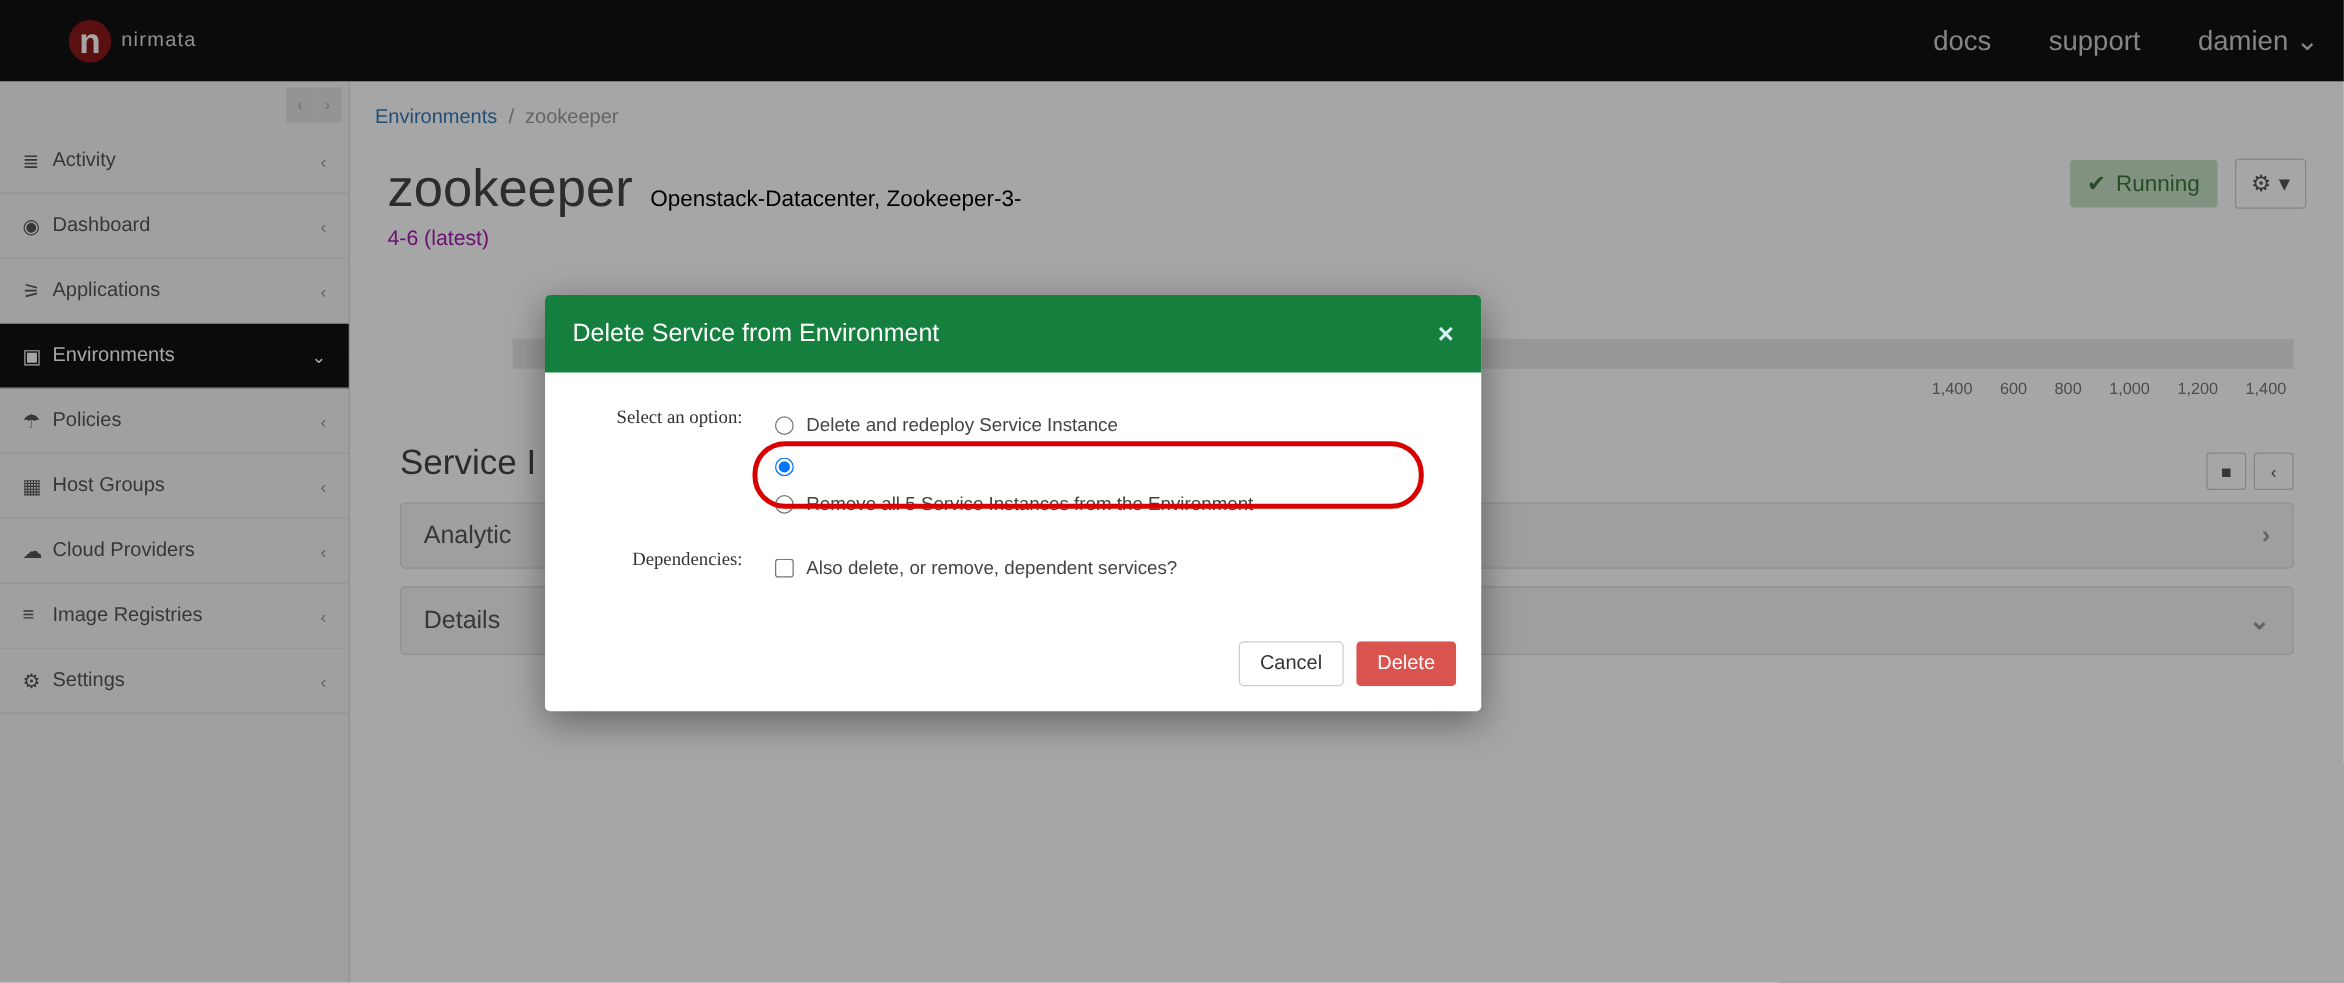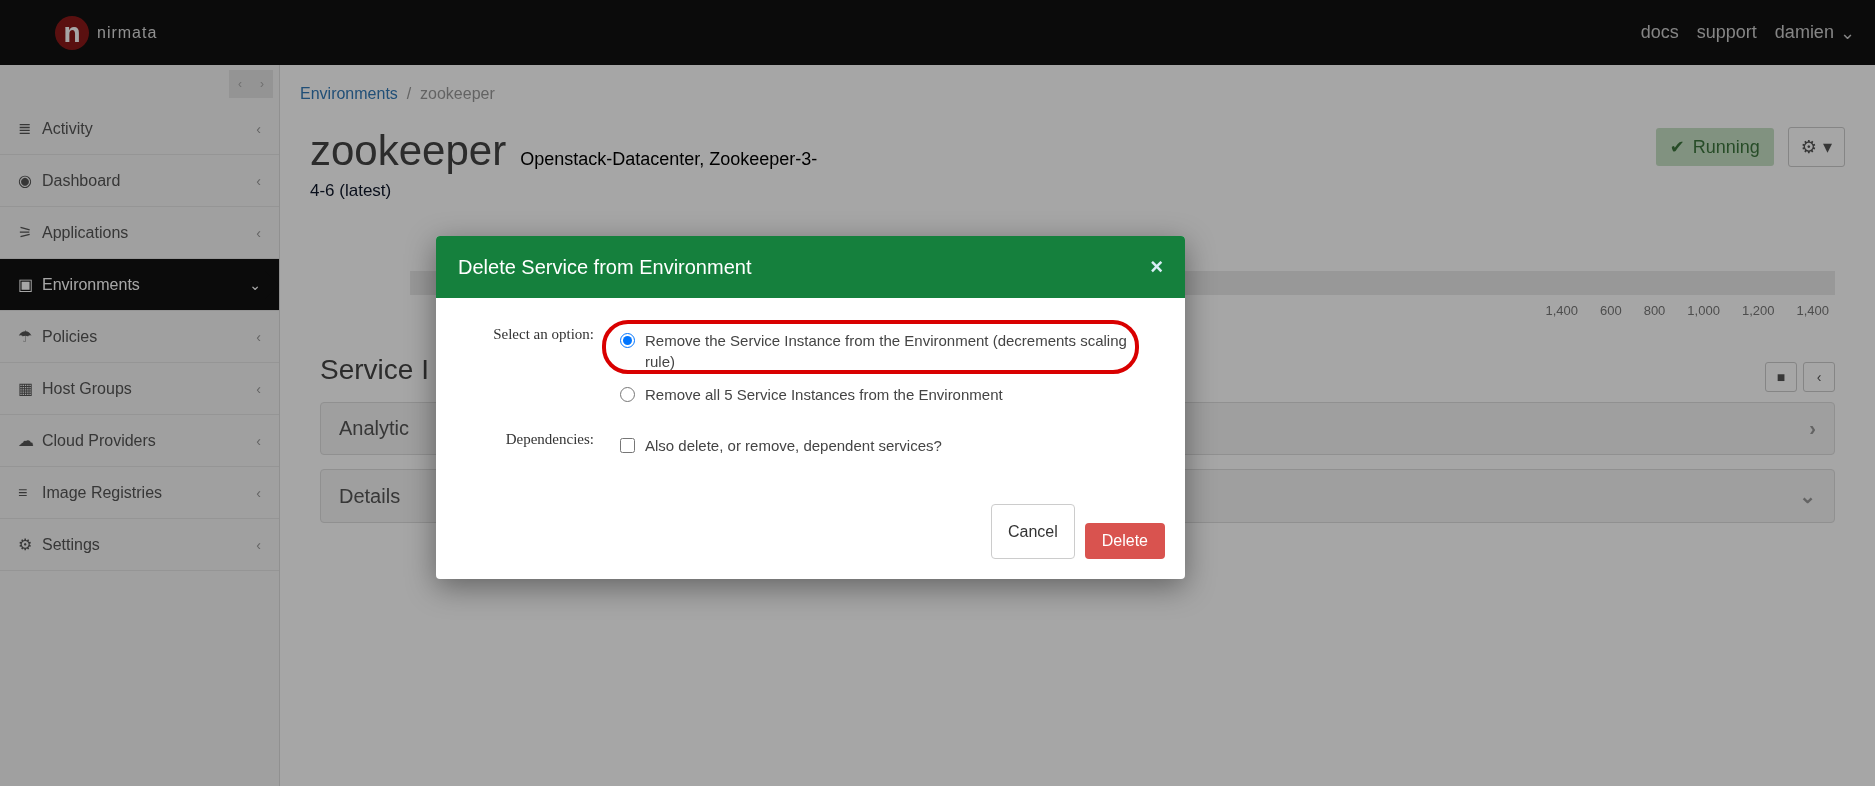--- a/index.html
+++ b/index.html
@@ -4,21 +4,21 @@
 <style>
   * { box-sizing: border-box; margin: 0; padding: 0; }
   body { font-family: "Helvetica Neue", Helvetica, Arial, sans-serif; font-size: 14px; color: #333; background: #f6f6f6; width: 1875px; height: 786px; position: relative; overflow: hidden; }
 
   
   .topbar { position: absolute; top:0; left:0; right:0; height:65px; background:#111; color:#ccc; display:flex; align-items:center; padding:0 20px; z-index:10; }
   .logo-wrap { display:flex; align-items:center; gap:8px; margin-left:35px; }
   .logo-mark { width:34px; height:34px; border-radius:50%; background:#8b1a1a; position:relative; display:flex; align-items:center; justify-content:center; }
   .logo-mark span { color:#fff; font-size:28px; font-weight:bold; }
   .logo-text { color:#ddd; font-size:16px; font-weight:300; letter-spacing:1px; }
-  .topbar-right { margin-left:auto; display:flex; gap:18px; align-items:center; font-size:18px; color:#ccc; }
+  .topbar-right { margin-left:auto; display:flex; gap:46px; align-items:flex-end; font-size:22px; color:#ccc; }
   .topbar-right a { color:#ccc; text-decoration:none; cursor:pointer; }
   .user-link { display:flex; align-items:center; gap:6px; }
 
   
   .sidebar { position:absolute; top:65px; left:0; width:280px; bottom:0; background:#f6f6f6; border-right:1px solid #ddd; }
   .side-nav-btns { height:38px; display:flex; justify-content:flex-end; align-items:center; padding-right:6px; gap:0; }
   .side-nav-btn { width:22px; height:28px; background:#e4e4e4; display:flex; align-items:center; justify-content:center; color:#aaa; font-size:12px; cursor:pointer; }
   .side-item { height:52px; display:flex; align-items:center; padding:0 18px; border-bottom:1px solid #e5e5e5; color:#555; cursor:pointer; position:relative; }
   .side-item .icon { width:24px; font-size:16px; color:#555; }
   .side-item .label { flex:1; font-size:16px; }
@@ -29,21 +29,21 @@
 
   
   .main { position:absolute; top:65px; left:280px; right:0; bottom:0; background:#fff; overflow:hidden; }
   .breadcrumb { padding:20px 20px 14px 20px; font-size:16px; color:#999; }
   .breadcrumb a { color:#337ab7; text-decoration:none; }
   .page-head { padding:10px 30px 0 30px; display:flex; align-items:flex-start; }
   .page-title-wrap { display:flex; flex-direction:column; }
   .page-title-row { display:flex; align-items:baseline; gap:14px; }
   .page-title { font-size:42px; font-weight:400; color:#444; }
   .page-sub { font-size:18px; color:#000000; }
-  .page-sub2 { font-size:17px; color:#0f172a; margin-top:6px; }
+  .page-sub2 { font-size:17px; color:#a21caf; margin-top:6px; }
   .page-head-right { margin-left:auto; display:flex; gap:14px; align-items:center; }
   .badge-running { background:#c7e0c5; color:#3c763d; padding:8px 14px; border-radius:3px; font-size:18px; display:flex; align-items:center; gap:8px; }
   .gear-btn { border:1px solid #ccc; background:#fff; border-radius:3px; padding:8px 12px; font-size:18px; color:#555; cursor:pointer; display:flex; align-items:center; gap:6px; }
 
   .chart-area { margin:70px 40px 0 130px; text-align:right; color:#777; font-size:13px; }
   .chart-bg { height:24px; background:#eaeaea; margin-bottom:8px; }
   .chart-ticks { display:flex; justify-content:flex-end; gap:22px; padding-right:6px; }
 
   .section-title { font-size:28px; color:#444; margin:36px 0 16px 40px; }
   .section-btns { float:right; margin-right:40px; margin-top:-40px; display:flex; gap:6px; }
@@ -64,21 +64,21 @@
   .form-label { width:150px; text-align:right; padding-right:18px; font-size:15px; color:#333; padding-top:2px;font-family:Liberation Serif, serif; }
   .form-opts { flex:1; }
   .opt { display:flex; align-items:flex-start; gap:10px; padding:6px 8px; font-size:15px; color:#444; line-height:1.4; }
   .opt .opt-label { flex:1; }
   .opt.selected-ring { position:relative; }
   .ring { position:absolute; border:4px solid #d90000; border-radius:26px; top:-4px; left:-10px; right:20px; height:54px; pointer-events:none; }
   input[type=radio], input[type=checkbox] { width:15px; height:15px; margin-top:3px; cursor:pointer; }
   .modal-foot { padding:14px 20px 20px 20px; display:flex; justify-content:flex-end; gap:10px; }
   .btn { padding:8px 16px; border-radius:4px; font-size:16px; cursor:pointer; border:1px solid transparent; }
   .btn-default { background:#fff; border-color:#ccc; color:#333; }
-  .btn-danger { background:#d9534f; color:#fff;margin-top:19px; }
+  .btn-danger { background:#d9534f; color:#fff; }
 
   
   .u { font-family: Arial, sans-serif; }
 </style>
 </head>
 <body>
 
 <div class="topbar">
   <div class="logo-wrap">
     <div class="logo-mark">
@@ -214,24 +214,27 @@
 
 <div class="modal">
   <div class="modal-head">
     <span>Delete Service from Environment</span>
     <span class="modal-close">×</span>
   </div>
   <div class="modal-body">
     <div class="form-row">
       <div class="form-label">Select an option:</div>
       <div class="form-opts">
+        <label class="opt">
+          <input type="radio" name="delopt" style="">
+          <span class="opt-label">Delete and redeploy Service Instance</span>
+        </label>
         <label class="opt selected-ring">
           <div class="ring"></div>
           <input type="radio" name="delopt" checked="" style="">
-          <span class="opt-label">Remove the Service Instance from the Environment (decrements scaling rule)</span>
         </label>
         <label class="opt">
           <input type="radio" name="delopt" style="">
           <span class="opt-label">Remove all 5 Service Instances from the Environment</span>
         </label>
       </div>
     </div>
     <div class="form-row">
       <div class="form-label">Dependencies:</div>
       <div class="form-opts">

